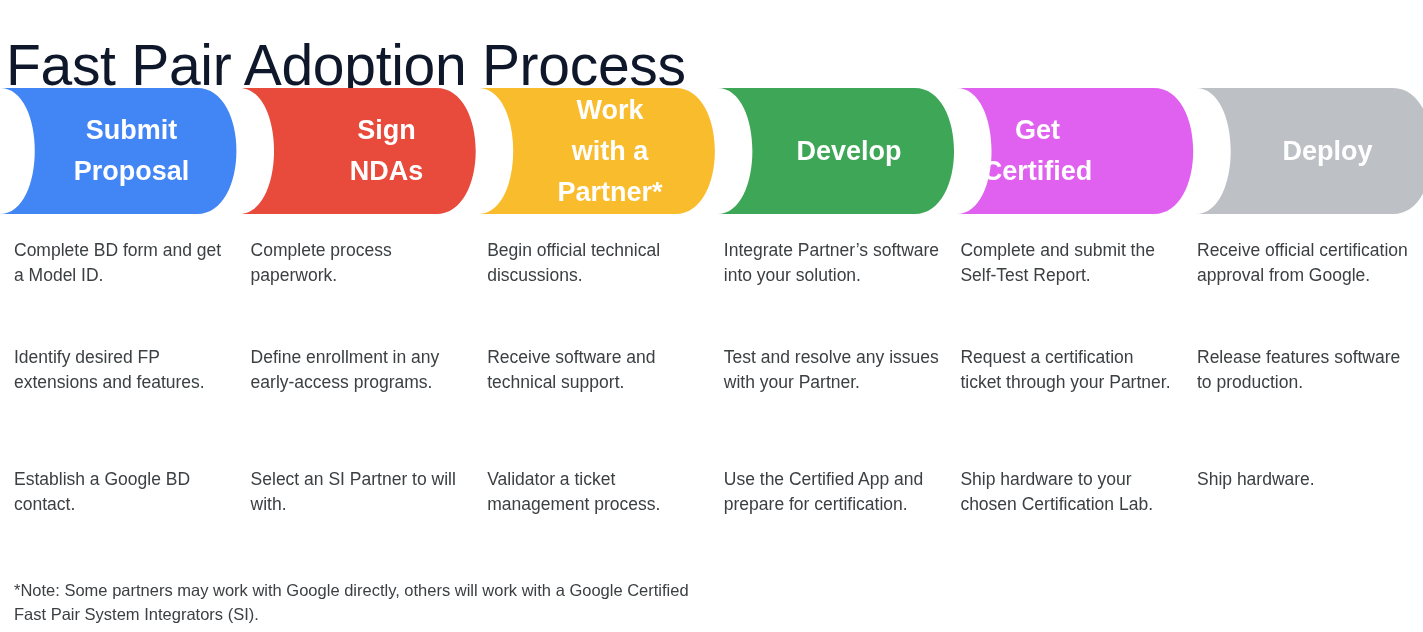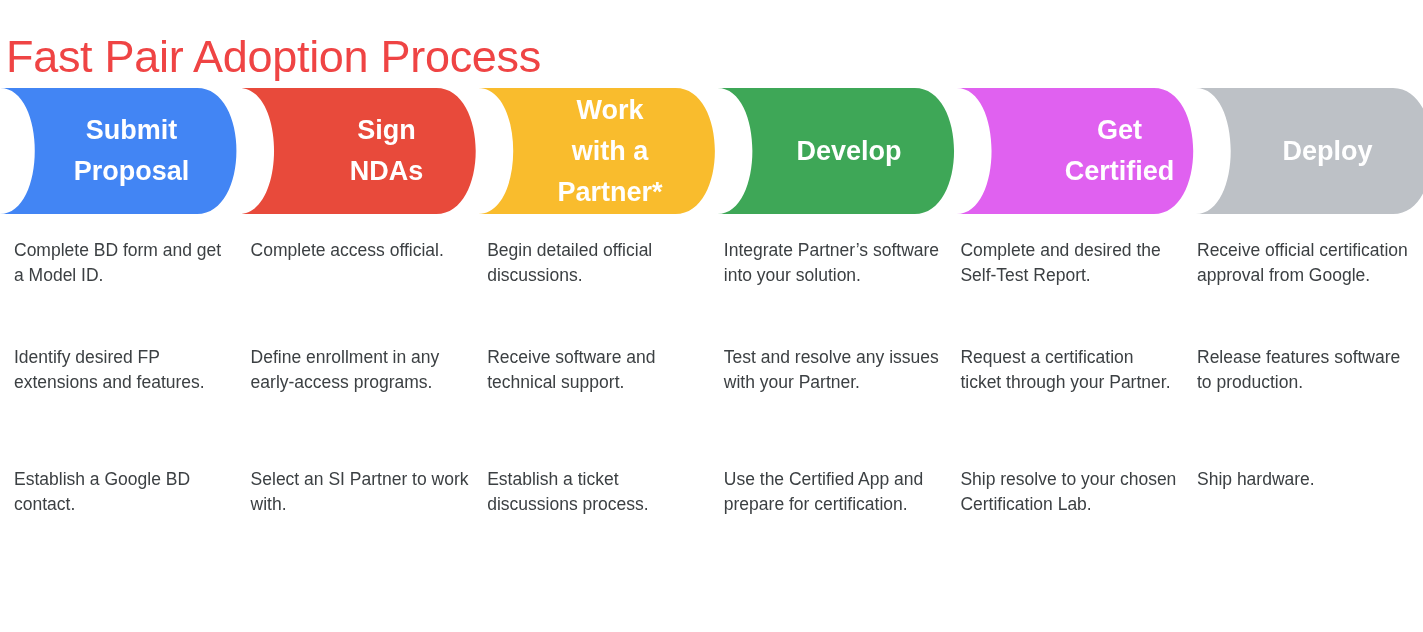--- a/index.html
+++ b/index.html
@@ -18,24 +18,24 @@
     height: 632px;
     background: #ffffff;
     overflow: hidden;
   }
 
   
   #page-title {
     position: absolute;
     left: 6px;
     top: -2px;
-    font-size: 45px;
+    font-size: 57px;
     line-height: 58px;
     font-weight: 400;
-    color: #ef4444;
+    color: #0f172a;
     letter-spacing: -0.3px;
     white-space: nowrap;
   }
 
   
   #chevron-banner {
     position: absolute;
     left: 0;
     top: 88px;
     width: 1246px;
@@ -123,53 +123,54 @@
     </svg>
     <div id="chevron-label-layer">
         <div class="chevron-label" style="left: 30px; width: 203.167px;">Submit
 Proposal</div>
         <div class="chevron-label" style="left: 285px; width: 203.167px;">Sign
 NDAs</div>
         <div class="chevron-label" style="left: 508.333px; width: 203.167px;">Work
 with a
 Partner*</div>
         <div class="chevron-label" style="left: 747.5px; width: 203.167px; text-align: center;">Develop</div>
-        <div class="chevron-label" style="left: 1018px; width: 203.167px;">Get
+        <div class="chevron-label" style="left: 936px; width: 203.167px;">Get
 Certified</div>
         <div class="chevron-label" style="left: 1225.83px; width: 203.167px;">Deploy</div>
       </div>
   </div>
 
   <div id="steps-grid">
       <div class="step-column" style="left: 14px;">
         <div class="step-item r0">Complete BD form and get a Model ID.</div>
         <div class="step-item r1">Identify desired FP extensions and features.</div>
         <div class="step-item r2">Establish a Google BD contact.</div>
       </div>
       <div class="step-column" style="left: 250.6px;">
-        <div class="step-item r0">Complete access official.</div>
+        <div class="step-item r0">Complete process paperwork.</div>
         <div class="step-item r1">Define enrollment in any early-access programs.</div>
-        <div class="step-item r2">Select an SI Partner to work with.</div>
+        <div class="step-item r2">Select an SI Partner to will with.</div>
       </div>
       <div class="step-column" style="left: 487.2px;">
-        <div class="step-item r0">Begin detailed official discussions.</div>
+        <div class="step-item r0">Begin official technical discussions.</div>
         <div class="step-item r1">Receive software and technical support.</div>
-        <div class="step-item r2">Establish a ticket discussions process.</div>
+        <div class="step-item r2">Validator a ticket management process.</div>
       </div>
       <div class="step-column" style="left: 723.8px;">
         <div class="step-item r0">Integrate Partner’s software into your solution.</div>
         <div class="step-item r1">Test and resolve any issues with your Partner.</div>
         <div class="step-item r2">Use the Certified App and prepare for certification.</div>
       </div>
       <div class="step-column" style="left: 960.4px;">
-        <div class="step-item r0">Complete and desired the Self-Test Report.</div>
+        <div class="step-item r0">Complete and submit the Self-Test Report.</div>
         <div class="step-item r1">Request a certification ticket through your Partner.</div>
-        <div class="step-item r2">Ship resolve to your chosen Certification Lab.</div>
+        <div class="step-item r2">Ship hardware to your chosen Certification Lab.</div>
       </div>
       <div class="step-column" style="left: 1197px;">
         <div class="step-item r0">Receive official certification approval from Google.</div>
         <div class="step-item r1">Release features software to production.</div>
         <div class="step-item r2">Ship hardware.</div>
       </div>
     </div>
 
+  <div id="footnote">*Note: Some partners may work with Google directly, others will work with a Google Certified Fast Pair System Integrators (SI).</div>
 
 </div>
 
 </body></html>

